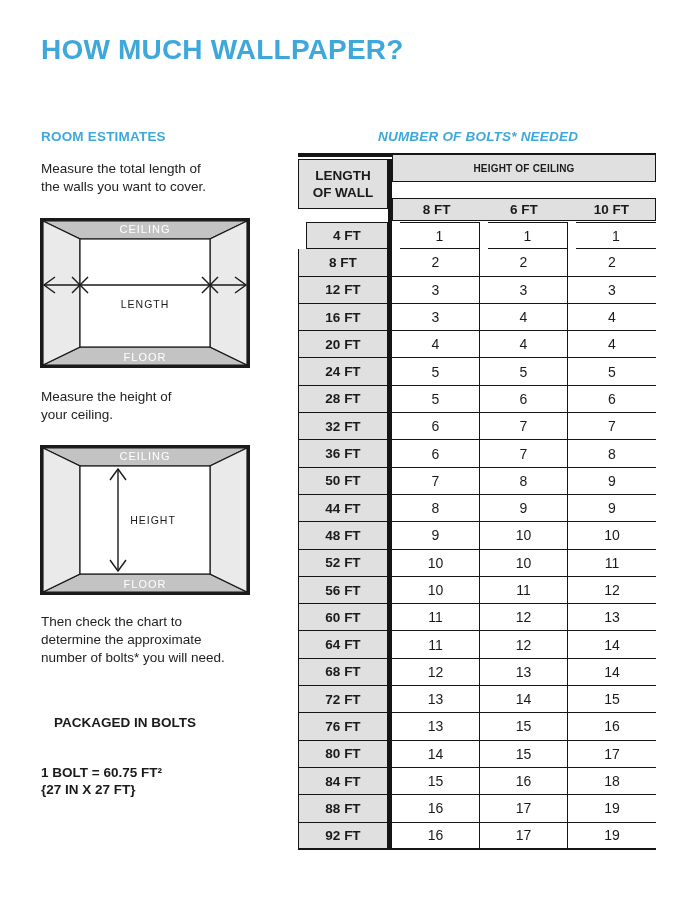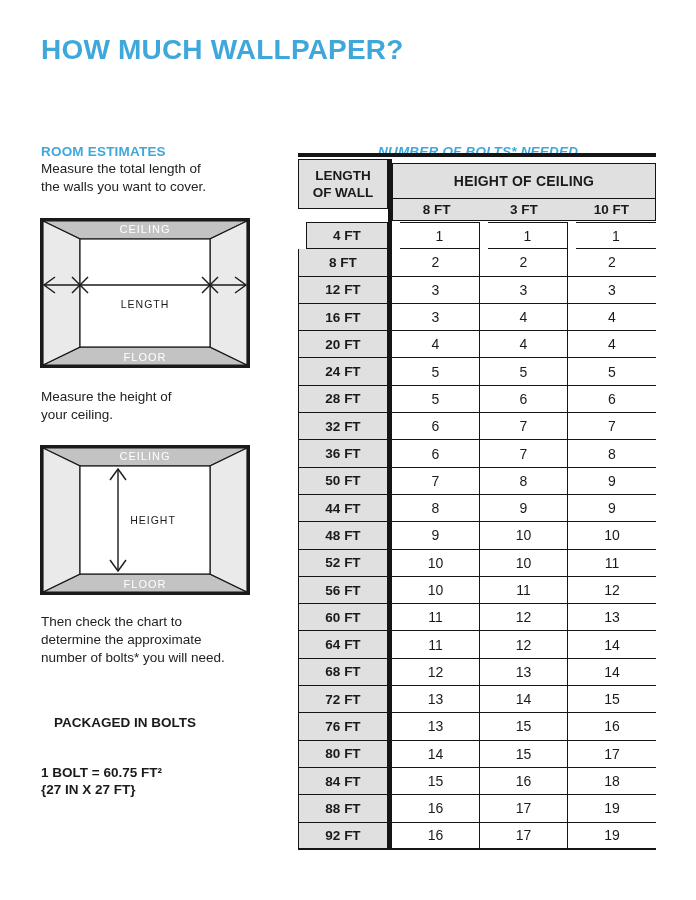--- a/index.html
+++ b/index.html
@@ -27,21 +27,20 @@
     font-size: 28px; font-weight: bold;
     color: var(--accent);
     letter-spacing: 0.2px;
     white-space: nowrap;
   }
   .section-heading {
     font-size: 13.5px; font-weight: bold;
     color: var(--accent);
     letter-spacing: 0.2px;
     white-space: nowrap;
-    margin-top: 15px;
   }
   #room-estimates-heading { left: 41px; top: 129px; }
   #bolts-heading { left: 378px; top: 129px; font-style: italic; }
 
   .body-text {
     font-size: 13.5px; line-height: 18px;
     color: #222; white-space: pre-line;
   }
   #instruction-length { left: 41px; top: 160px; }
   #instruction-height { left: 41px; top: 388px; }
@@ -69,21 +68,21 @@
   #bolts-table { left: 298px; top: 153px; width: 358px; height: 702px; }
   .table-topbar { left: 0; top: 0; width: 358px; height: 4px; background: var(--line); }
   .head-box {
     background: var(--cell-gray);
     border: 1px solid var(--line);
     display: flex; align-items: center; justify-content: center;
     font-weight: bold; color: var(--ink);
   }
   #row-header-box { left: 0; top: 6px; width: 90px; height: 50px;
     font-size: 13.5px; line-height: 17px; text-align: center; white-space: pre-line; }
-  #group-header-box { left: 94px; top: 10px; width: 264px; height: 36px; font-size: 14px; letter-spacing: 0.2px; }
+  #group-header-box { left: 94px; top: 1px; width: 264px; height: 28px; font-size: 10px; letter-spacing: 0.2px; }
   #subheader-row { left: 94px; top: 45px; width: 264px; height: 23px;
     background: var(--cell-gray); border: 1px solid var(--line);
     display: grid; grid-template-columns: 1fr 1fr 1fr; }
   #subheader-row .sub-cell {
     display: flex; align-items: center; justify-content: center;
     font-size: 13.5px; font-weight: bold; color: var(--ink);
   }
   .head-divider { left: 90px; top: 6px; width: 4px; height: 63px; background: var(--line); }
 
   #table-body {
@@ -175,21 +174,21 @@
 <div class="abs section-heading" id="bolts-heading">NUMBER OF BOLTS* NEEDED</div>
 
 <div class="abs" id="bolts-table">
   <div class="abs table-topbar"></div>
   <div class="abs head-box" id="row-header-box">LENGTH
 OF WALL</div>
   <div class="abs head-divider"></div>
   <div class="abs head-box" id="group-header-box">HEIGHT OF CEILING</div>
   <div class="abs" id="subheader-row">
     <div class="sub-cell">8 FT</div>
-    <div class="sub-cell">3 FT</div>
+    <div class="sub-cell">6 FT</div>
     <div class="sub-cell">10 FT</div>
   </div>
   <div class="abs" id="table-body">
       <div class="cell wall first">4 FT</div>
       <div class="bar first"></div>
       <div class="cell c1 first">1</div>
       <div class="cell c2 first">1</div>
       <div class="cell c3 first">1</div>
       <div class="cell wall">8 FT</div>
       <div class="bar"></div>

